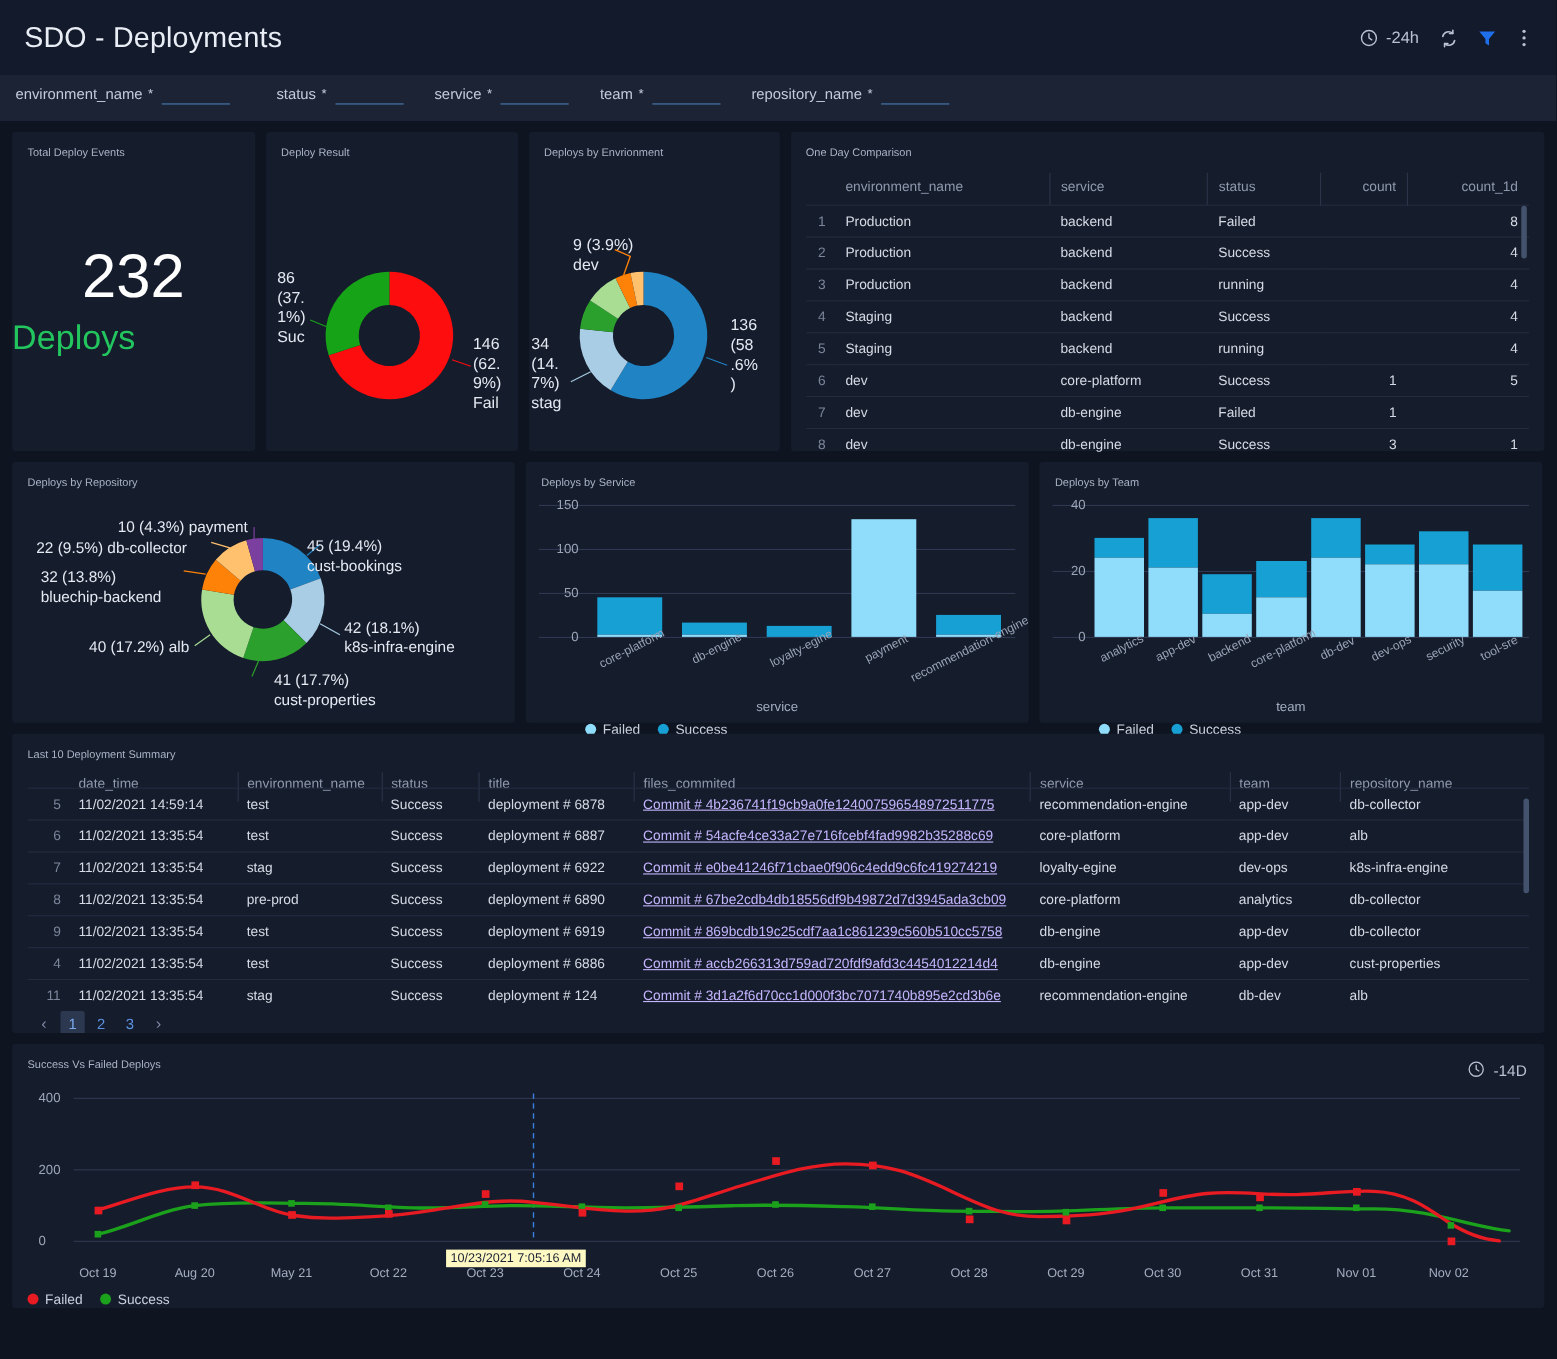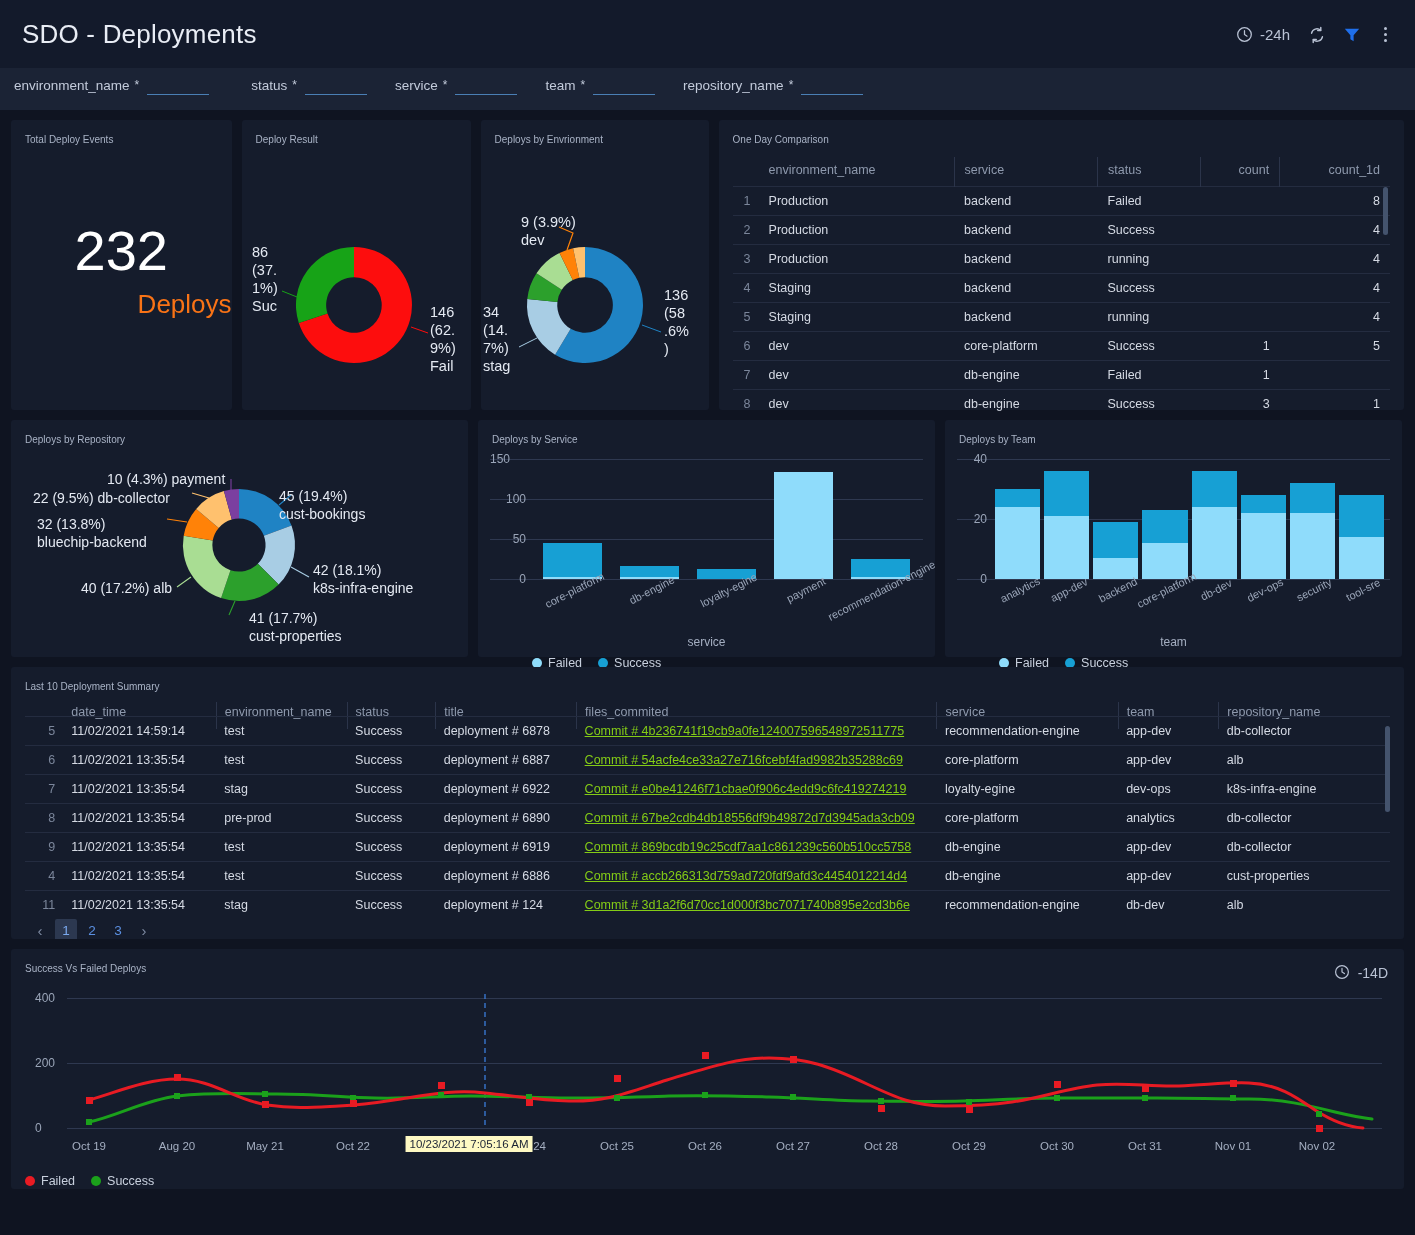--- a/index.html
+++ b/index.html
@@ -50,21 +50,21 @@
     font-size: 10px; color: #a9b3c6; font-weight: 400;
     padding: 14px 0 0 14px;
   }
 
   
   .p-total { width: 222px; height: 290px; }
   .bignum {
     text-align: center; font-size: 56px; color: #fff; font-weight: 400;
     margin-top: 78px; line-height: 1;
   }
-  .bigunit { text-align: right; font-size: 26px; color: #f97316; margin-top: 10px; }
+  .bigunit { text-align: left; font-size: 31px; color: #22c55e; margin-top: 10px; }
 
   
   .p-result { width: 229px; height: 290px; }
   .p-env { width: 228px; height: 290px; }
   .p-repo { width: 457px; height: 237px; }
 
   
   .p-onedaycmp { width: 690px; height: 290px; }
   .odc-wrap { margin: 12px 14px 0 14px; position: relative; }
   table.odc { width: 100%; border-collapse: collapse; font-size: 12.5px; }
@@ -111,40 +111,40 @@
   table.sum th {
     font-weight: 400; color: #8e99ad; text-align: left; font-size: 12.5px;
     padding: 3px 8px 10px 8px; border-right: 1px solid #2b344a; white-space: nowrap;
   }
   table.sum th:last-child { border-right: none; }
   table.sum td {
     padding: 7px 8px; color: #d5dae4; border-top: 1px solid #242c40;
     white-space: nowrap; overflow: hidden; text-overflow: clip;
   }
   table.sum td.idx { color: #7b869b; text-align: right; }
-  table.sum a { color: #84cc16; }
+  table.sum a { color: #c4b5fd; }
   .sum-body { position: relative; top: -13px; }
   .sum-scroll { position: absolute; right: 0px; top: 24px; width: 5px; height: 86px; background: #44536d; border-radius: 3px; }
   .pager { display: flex; align-items: center; gap: 4px; padding: 5px 0 0 18px; }
   .pager .pg {
     min-width: 22px; height: 22px; display: flex; align-items: center; justify-content: center;
     font-size: 13.5px; color: #5b8fe0; cursor: pointer; border-radius: 2px; padding: 0 5px;
   }
   .pager .pg.active { background: #2b3category; }
   .pager .pg.active { background: #2c3850; color: #7aa9ee; }
   .pager .arw { color: #6d7par; }
   .pager .arw { color: #7f8ba3; font-size: 15px; }
 
   
   .p-line { width: 1393px; height: 240px; }
   .line-timer { position: absolute; right: 16px; top: 15px; display: flex; align-items: center; gap: 7px; color: #b9c2d4; font-size: 14px; }
   .lc-wrap { position: relative; margin: 14px 14px 0 14px; height: 150px; }
   .lc-yl { position: absolute; left: 10px; font-size: 12px; color: #9aa5b8; transform: translateY(-50%); }
   .lc-gl { position: absolute; left: 42px; right: 8px; height: 1px; background: #2e3850; }
-  .lc-xl { position: absolute; top: 152px; font-size: 11.5px; color: #a4aec1; transform: translateX(-50%); white-space: nowrap; }
+  .lc-xl { position: absolute; top: 164px; font-size: 11.5px; color: #a4aec1; transform: translateX(-50%); white-space: nowrap; }
   .lc-tip {
     position: absolute; top: 148px; font-size: 11.5px; color: #1b2335;
     background: #fef9c3; padding: 2px 4px; white-space: nowrap; transform: translateX(-50%); text-align: center;
   }
   .lc-legend { display: flex; gap: 16px; padding-left: 14px; margin-top: 36px; }
 </style>
 </head>
 <body>
 
 <div class="page">
@@ -401,21 +401,21 @@
         </svg>
       </div>
 
       <div class="panel p-svc">
         <div class="ptitle">Deploys by Service</div>
         <div class="chartbox">
           <div class="gridline" style="top:0px"></div>
           <div class="gridline" style="top:40px"></div>
           <div class="gridline" style="top:80px"></div>
           <div class="gridline" style="top:120px"></div>
-          <div class="ylab" style="top:0px;left:0;right:auto;width:36px;">150</div>
+          <div class="ylab" style="top:0px;left:0;right:auto;width:36px;text-align:right">150</div>
           <div class="ylab" style="top:40px;left:0;right:auto;width:36px;text-align:right">100</div>
           <div class="ylab" style="top:80px;left:0;right:auto;width:36px;text-align:right">50</div>
           <div class="ylab" style="top:120px;left:0;right:auto;width:36px;text-align:right">0</div>
           <div class="bars">
             <div class="bcol" style="padding:0 9px">
                 <div class="seg-succ" style="height:34.4px"></div>
                 <div class="seg-fail" style="height:1.6px"></div>
               </div>
             <div class="bcol" style="padding:0 9px">
                 <div class="seg-succ" style="height:10.4px"></div>

